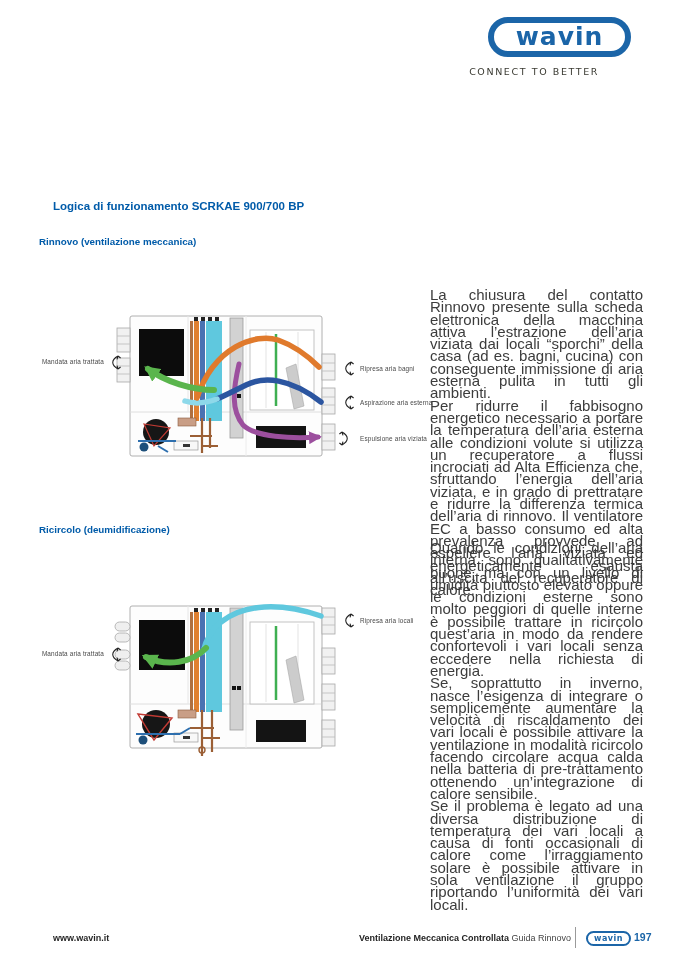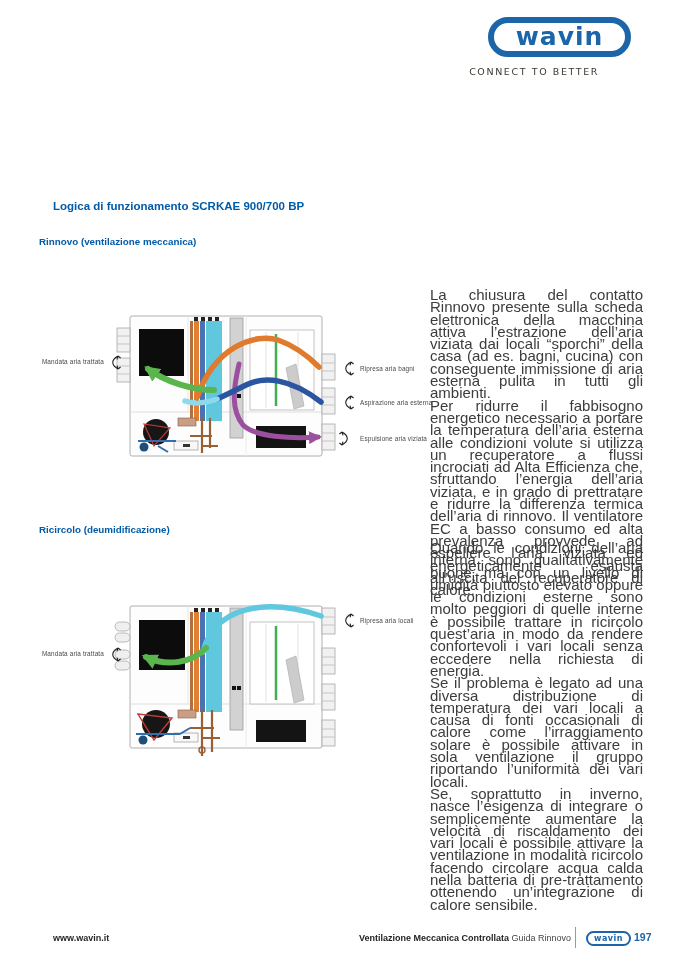--- a/index.html
+++ b/index.html
@@ -260,22 +260,22 @@
     <div class="dlabel" style="left:320px;top:23px;">Ripresa aria locali</div>
 
     <div class="dlabel left" style="top:56px;">Mandata aria trattata</div>
     <svg class="glyph" style="left:66px;top:52px;" viewBox="0 0 15 17">
       <path d="M12,2 C5,6 5,11 12,15 M12,2 l2.6,2 M12,2 l-1,3.4 M12,15 l2.6,-2 M12,15 l-1,-3.4" fill="none" stroke="#222" stroke-width="1.1"></path>
     </svg>
   </div>
 
   <div class="bodycol t2">
     <p>Quando le condizioni dell’aria interna sono qualitativamente buone ma con un livello di umidità piuttosto elevato oppure le condizioni esterne sono molto peggiori di quelle interne è possibile trattare in ricircolo quest’aria in modo da rendere confortevoli i vari locali senza eccedere nella richiesta di energia.</p>
+    <p>Se, soprattutto in inverno, nasce l’esigenza di integrare o semplicemente aumentare la velocità di riscaldamento dei vari locali è possibile attivare la ventilazione in modalità ricircolo facendo circolare acqua calda nella batteria di pre-trattamento ottenendo un’integrazione di calore sensibile.</p>
     <p>Se il problema è legato ad una diversa distribuzione di temperatura dei vari locali a causa di fonti occasionali di calore come l’irraggiamento solare è possibile attivare in sola ventilazione il gruppo riportando l’uniformità dei vari locali.</p>
-    <p>Se, soprattutto in inverno, nasce l’esigenza di integrare o semplicemente aumentare la velocità di riscaldamento dei vari locali è possibile attivare la ventilazione in modalità ricircolo facendo circolare acqua calda nella batteria di pre-trattamento ottenendo un’integrazione di calore sensibile.</p>
   </div>
 
   <div class="foot-web">www.wavin.it</div>
   <div class="foot-doc">
     <b>Ventilazione Meccanica Controllata</b>
     <span>Guida Rinnovo</span>
   </div>
   <div class="foot-div"></div>
   <div class="foot-logo">wavin</div>
   <div class="foot-page">197</div>

